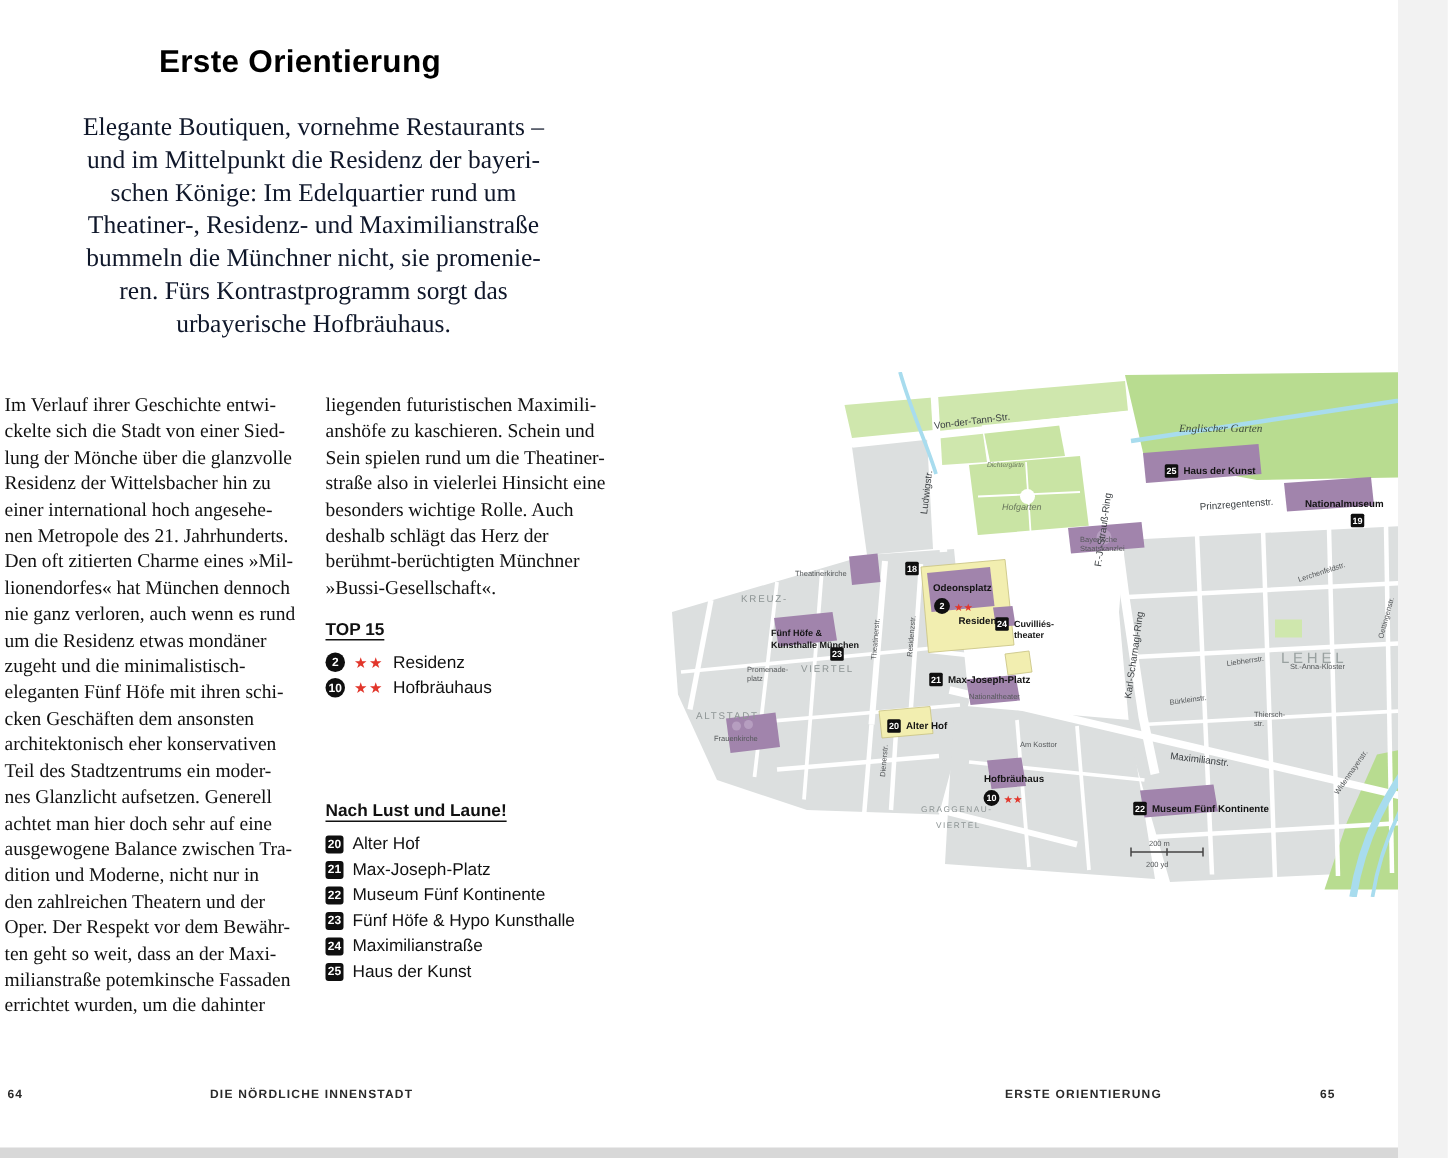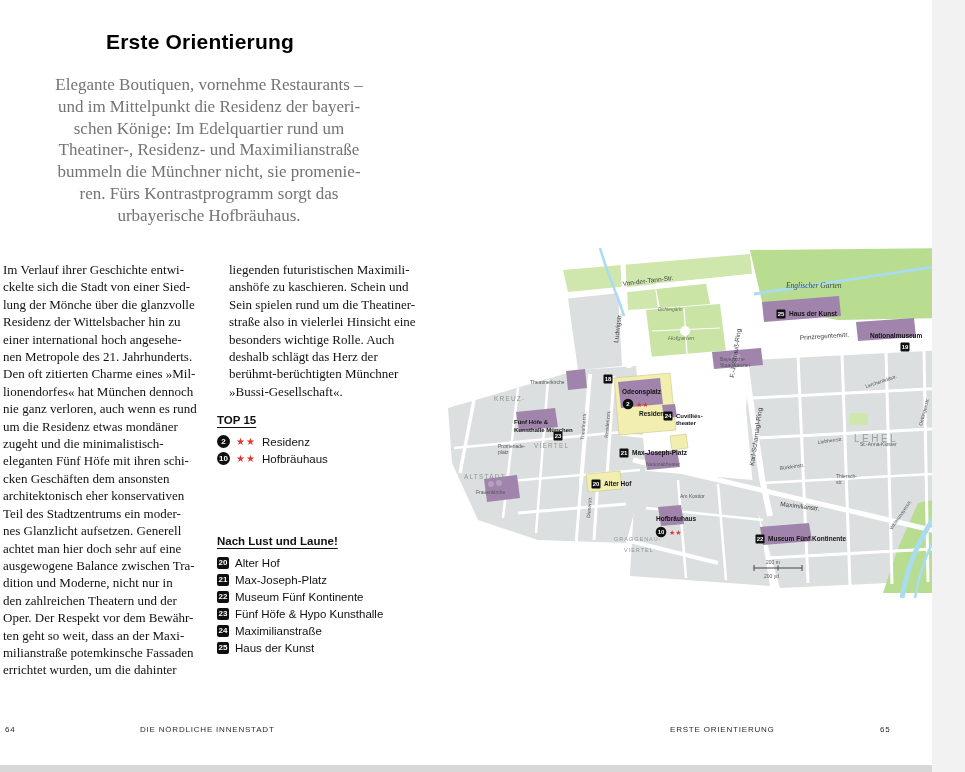--- a/index.html
+++ b/index.html
@@ -6,38 +6,38 @@
     --accent:#3ed400; --star:#e2362b; --block:#dcdfdf; --park:#b8dc90;
     --purple:#a184ac; --water:#a8dcee; --yellow:#f2eeb0;
   }
   html,body{margin:0;padding:0;background:#f2f2f2;}
   .page{position:relative;width:932px;height:772px;background:#ffffff;overflow:hidden;
         font-family:"Liberation Sans",sans-serif;}
   .title{position:absolute;left:106px;top:30px;font-size:21px;font-weight:700;color:#000;
          letter-spacing:.2px;}
   .intro{position:absolute;left:28px;top:74px;width:362px;text-align:center;
          font-family:"Liberation Serif",serif;font-size:17px;line-height:21.8px;
-         color:#737373;white-space:pre-line;}
+         color:#0f172a;white-space:pre-line;}
   .bodycol{position:absolute;top:261px;font-family:"Liberation Serif",serif;
            font-size:13px;line-height:17.4px;color:#111;white-space:pre-line;}
   .col1{left:3px;width:206px;}
-  .col2{left:229px;width:202px;}
+  .col2{left:217px;width:202px;}
   .list{position:absolute;left:217px;width:210px;}
   .list-h{font-size:11.5px;font-weight:700;color:#111;text-decoration:underline;
           text-underline-offset:3px;text-decoration-thickness:1px;margin-bottom:7px;}
   .li{display:flex;align-items:center;gap:6px;height:17px;font-size:11.5px;color:#111;}
   .badge{display:inline-flex;align-items:center;justify-content:center;flex:0 0 auto;
          background:#0f0f0f;color:#fff;font-weight:700;}
   .badge.sq{width:12px;height:12px;font-size:8px;border-radius:2px;}
   .badge.circle{width:13px;height:13px;font-size:8px;border-radius:50%;}
   .stars{color:var(--star);font-size:10px;letter-spacing:1px;width:20px;flex:0 0 auto;}
   .accent-bar{position:absolute;left:947px;top:176px;width:18px;height:82px;
               background:var(--accent);}
   .map-wrap{position:absolute;left:418px;top:248px;width:535px;height:350px;}
-  .footer-item{position:absolute;top:725px;font-size:8px;font-weight:400;color:#2a2a2a;
+  .footer-item{position:absolute;top:725px;font-size:8px;font-weight:700;color:#2a2a2a;
                letter-spacing:.8px;}
   .bottom-strip{position:absolute;left:0;top:765px;width:965px;height:7px;background:#d8d8d8;}
   
   .ml-st{font:6.5px "Liberation Sans",sans-serif;fill:#3c4043;}
   .ml-poi{font:700 6.5px "Liberation Sans",sans-serif;fill:#141414;}
   .ml-poi-sm{font:700 6px "Liberation Sans",sans-serif;fill:#141414;}
   .ml-tiny{font:5px "Liberation Sans",sans-serif;fill:#55585a;}
   .ml-park-lg{font:italic 7.5px "Liberation Serif",serif;fill:#3d4a3d;}
   .ml-park{font:italic 6px "Liberation Sans",sans-serif;fill:#68755c;}
   .ml-park-sm{font:italic 4.5px "Liberation Sans",sans-serif;fill:#68755c;}

